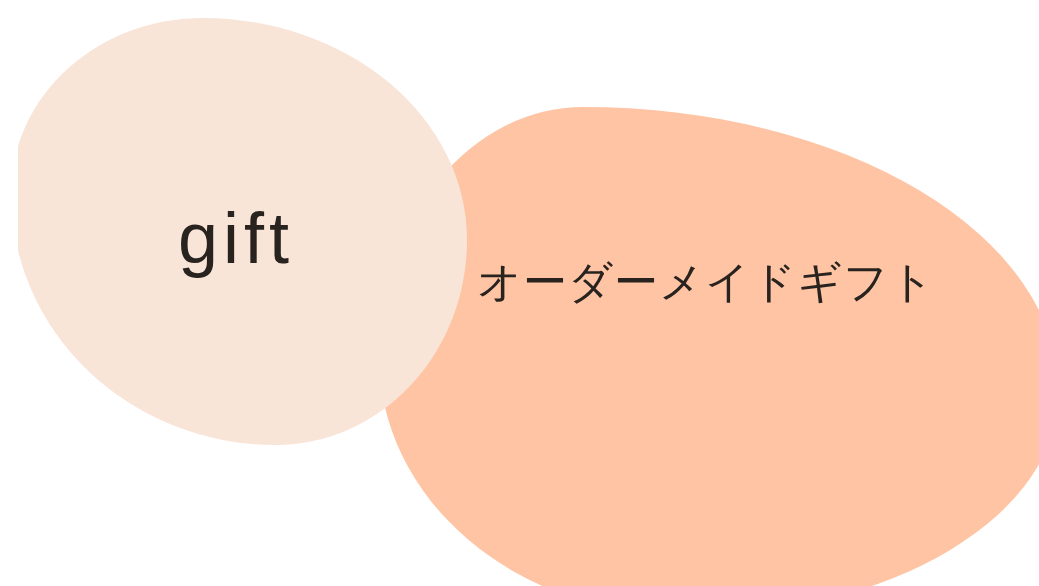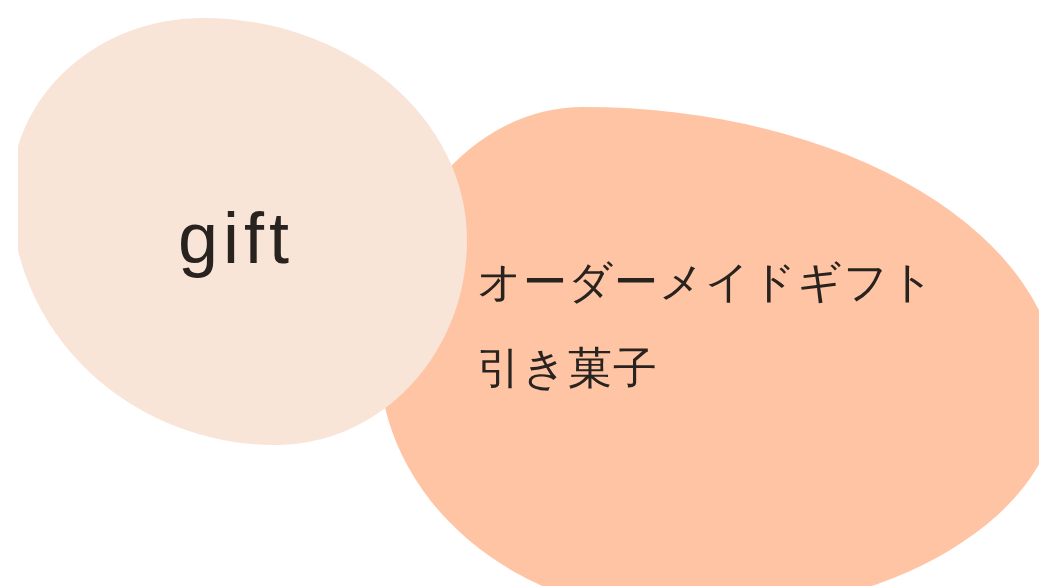--- a/index.html
+++ b/index.html
@@ -62,16 +62,15 @@
 <div class="stage">
 
   <div class="bubble salmon"></div>
 
   <div class="bubble cream"></div>
 
   <div class="gift-label">gift</div>
 
   <div class="jp-lines">
     <div>オーダーメイドギフト</div>
-    <div>引き菓子</div>
   </div>
 
 </div>
 
 </body></html>

